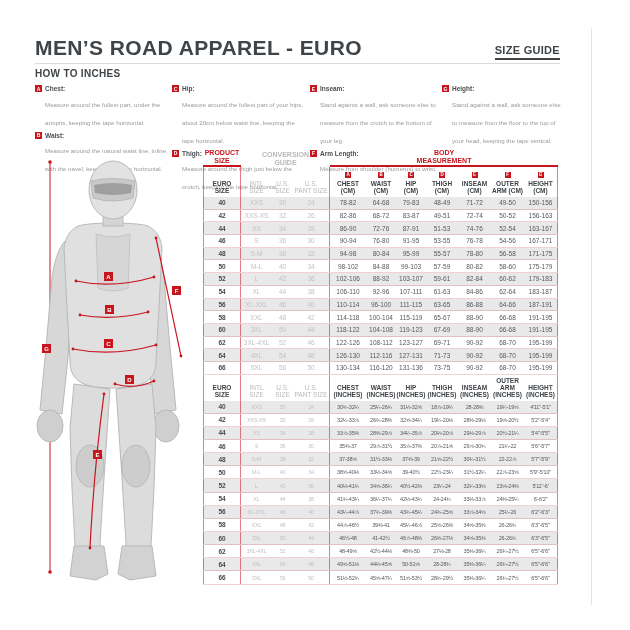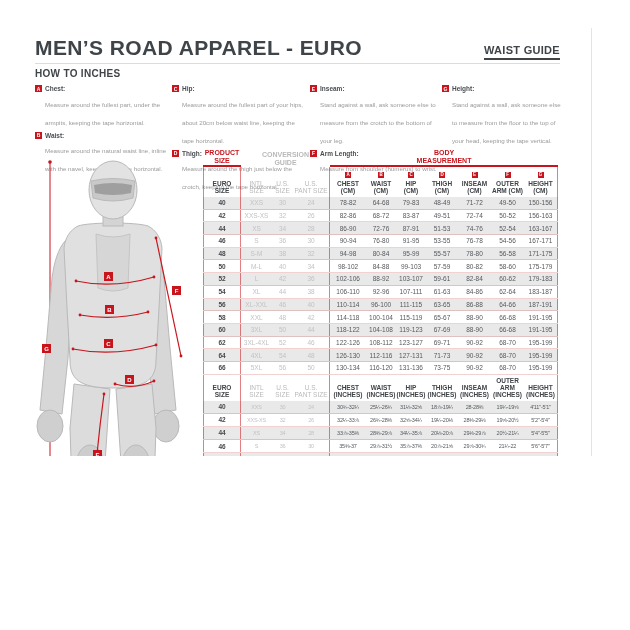--- a/index.html
+++ b/index.html
@@ -7,21 +7,21 @@
     --dark:#3f4448;
     --gray:#b9b9b9;
     --mid:#55585c;
     --alt:#e9e9e9;
     --rowline:rgba(205,70,70,.25);
     --vline:rgba(200,21,29,.55);
   }
   *{margin:0;padding:0;box-sizing:border-box;}
   html,body{background:#fff;}
   body{font-family:"Liberation Sans",sans-serif;color:var(--dark);}
-  .page{position:relative;width:630px;height:456px;background:#fff;overflow:hidden;}
+  .page{position:relative;width:630px;height:630px;background:#fff;overflow:hidden;}
   .page-edge{position:absolute;left:591px;top:28px;width:1px;height:577px;background:#e4e4e4;}
 
   .title{position:absolute;left:35px;top:36px;font-size:21px;font-weight:bold;letter-spacing:.4px;color:var(--dark);}
   .size-guide{position:absolute;right:70px;top:44px;font-size:11px;font-weight:bold;letter-spacing:.3px;
     color:var(--dark);border-bottom:2px solid var(--dark);padding-bottom:2px;cursor:pointer;}
   .title-rule{position:absolute;left:35px;top:63px;width:525px;height:1px;background:#dcdcdc;}
   .how-to{position:absolute;left:35px;top:68px;font-size:10px;font-weight:bold;letter-spacing:.3px;color:var(--dark);}
 
   
   .instr-col{position:absolute;top:85px;}
@@ -76,21 +76,21 @@
   .grid > :nth-child(4){border-right:1px solid var(--vline);}
   .grid > :nth-child(11){border-right:1px solid var(--vline);}
 </style>
 </head>
 <body>
 
 <div class="page">
   <div class="page-edge"></div>
 
   <div class="title">MEN’S ROAD APPAREL - EURO</div>
-  <div class="size-guide">WAIST GUIDE</div>
+  <div class="size-guide">SIZE GUIDE</div>
   <div class="title-rule"></div>
   <div class="how-to">HOW TO INCHES</div>
 
   <div class="instr-col ic1">
     <div class="instr-item">
       <span class="ibadge">A</span>
       <span class="ilabel">Chest:</span>
       <span class="itext">Measure around the fullest part, under the armpits, keeping the tape horizontal.</span>
     </div>
     <div class="instr-item">

